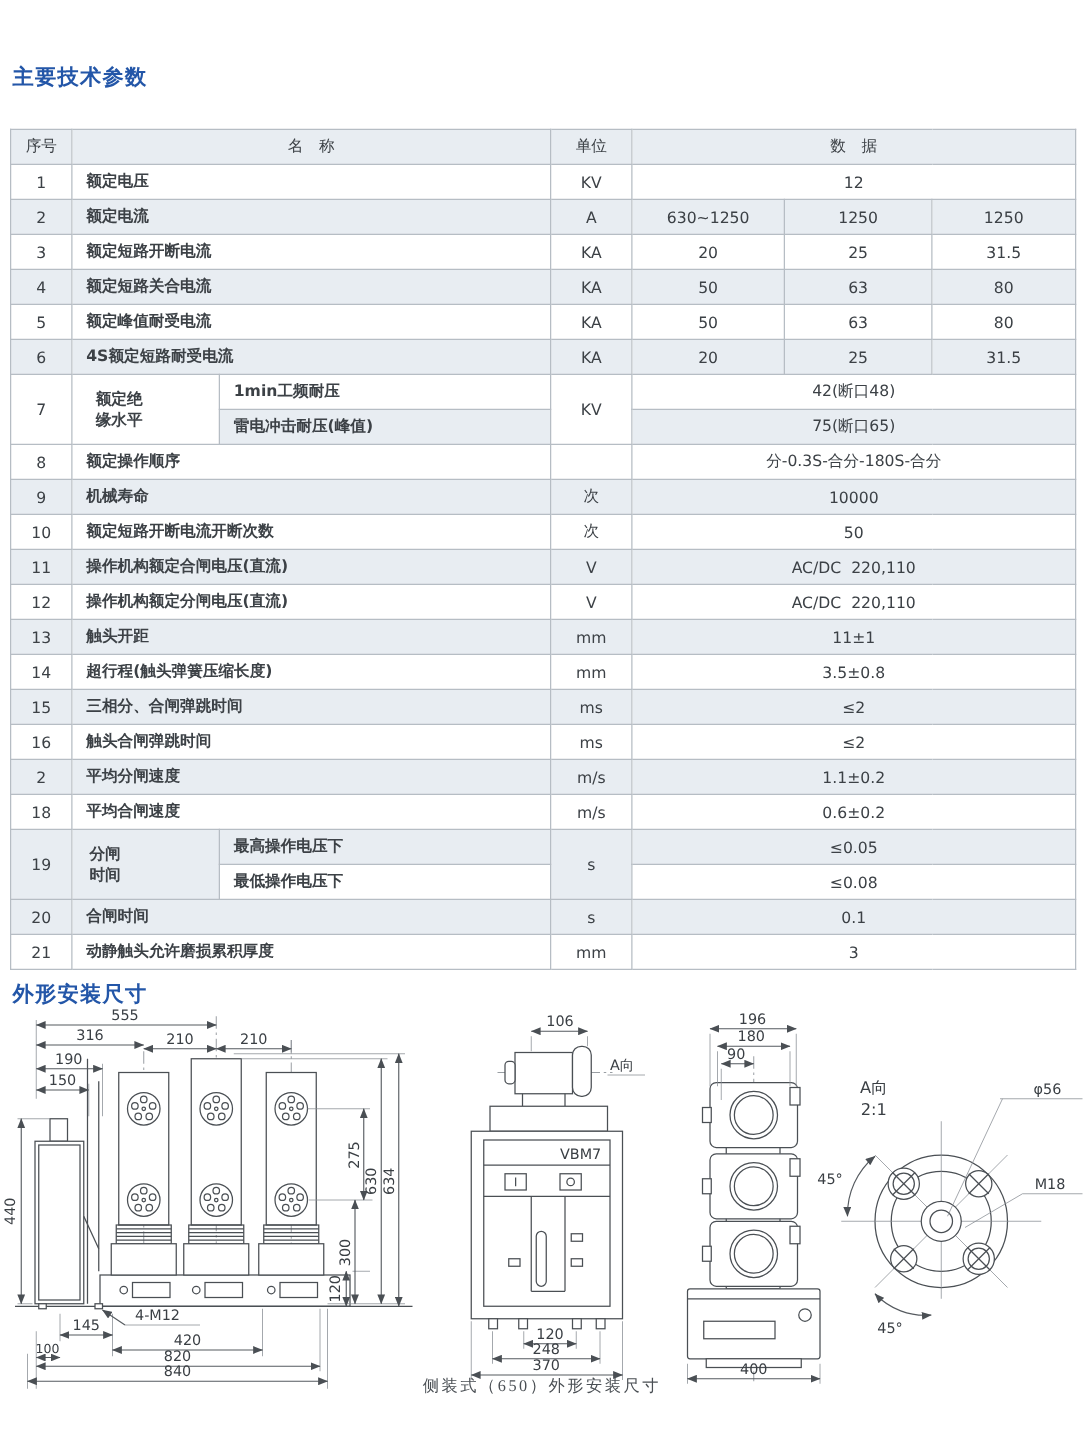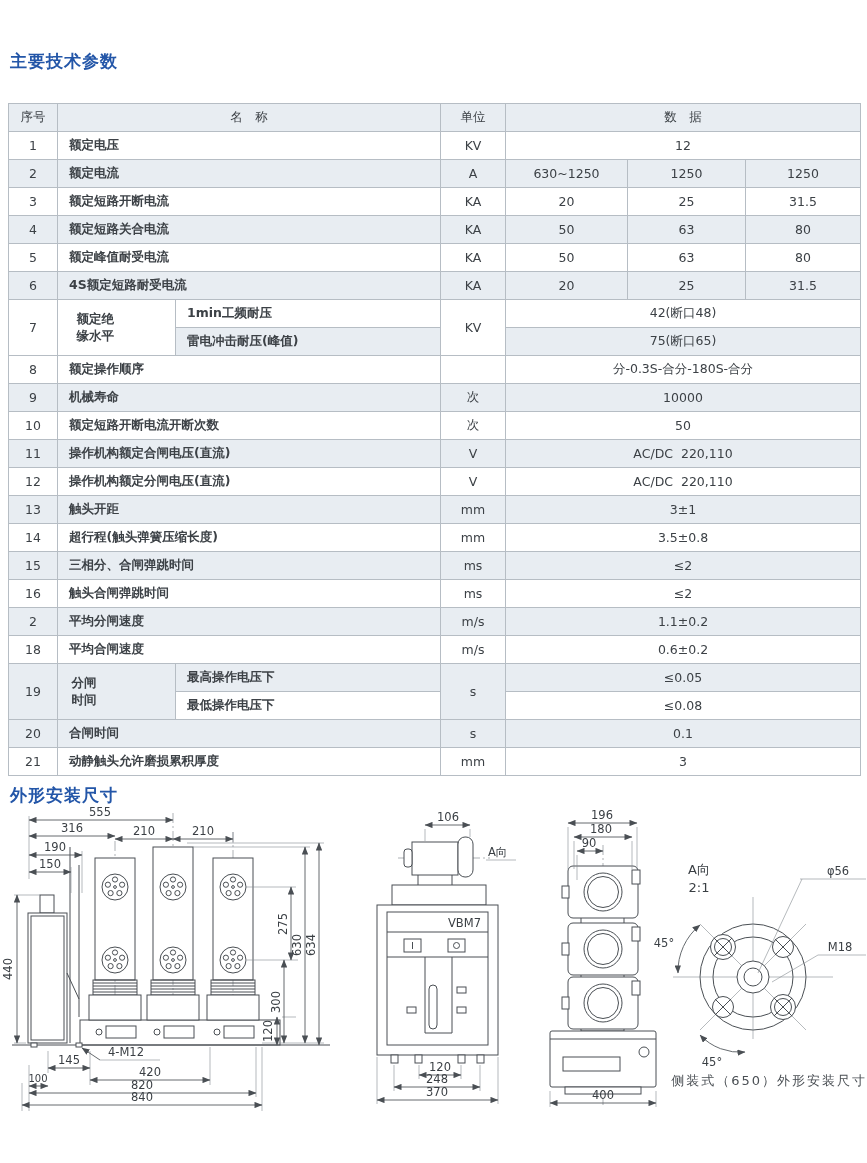--- a/index.html
+++ b/index.html
@@ -18,22 +18,22 @@
   td,th{
     border:1px solid #b6bdc4;height:27px;padding:0 4px;
     font-weight:normal;text-align:center;overflow:hidden;white-space:pre-wrap;
   }
   tr.sh>td,tr.sh>th{background:#e8edf2;}
   td.wh{background:#ffffff;}
   .nm{text-align:left;padding-left:11px;font-weight:bold;}
   .wr3{display:inline-block;width:3.6em;text-align:right;line-height:1.35;}
   .wr2{display:inline-block;width:2.4em;text-align:center;line-height:1.35;}
   #dwg{position:absolute;left:0;top:785px;}
-  .cap{position:absolute;top:1072px;left:0;width:867px;text-align:right;
-       font-size:13px;color:#4a4f54;letter-spacing:2px;}
+  .cap{position:absolute;top:1100px;left:0;width:867px;text-align:center;
+       font-size:13px;color:#4a4f54;letter-spacing:2px;font-family:Liberation Serif, serif;}
   
   .ln{fill:none;stroke:#4a4f54;stroke-width:1;}
   .lnf{fill:#ffffff;stroke:#4a4f54;stroke-width:1;}
   .dim{fill:none;stroke:#555a5f;stroke-width:0.9;}
   .ext{fill:none;stroke:#858b91;stroke-width:0.6;}
   .cl{fill:none;stroke:#8a9096;stroke-width:0.7;stroke-dasharray:10 3 2 3;}
   svg text{font-size:11.5px;fill:#3a3f44;text-anchor:middle;}
   svg text.lg{font-size:13px;}
   svg text.sm{font-size:10px;}
   svg text.st{text-anchor:start;}
@@ -145,21 +145,21 @@
   <tr>
     <td>12</td>
     <td colspan="2" class="nm">操作机构额定分闸电压(直流)</td>
     <td>V</td>
     <td colspan="3">AC/DC  220,110</td>
   </tr>
   <tr class="sh">
     <td>13</td>
     <td colspan="2" class="nm">触头开距</td>
     <td>mm</td>
-    <td colspan="3">3±1</td>
+    <td colspan="3">11±1</td>
   </tr>
   <tr>
     <td>14</td>
     <td colspan="2" class="nm">超行程(触头弹簧压缩长度)</td>
     <td>mm</td>
     <td colspan="3">3.5±0.8</td>
   </tr>
   <tr class="sh">
     <td>15</td>
     <td colspan="2" class="nm">三相分、合闸弹跳时间</td>

